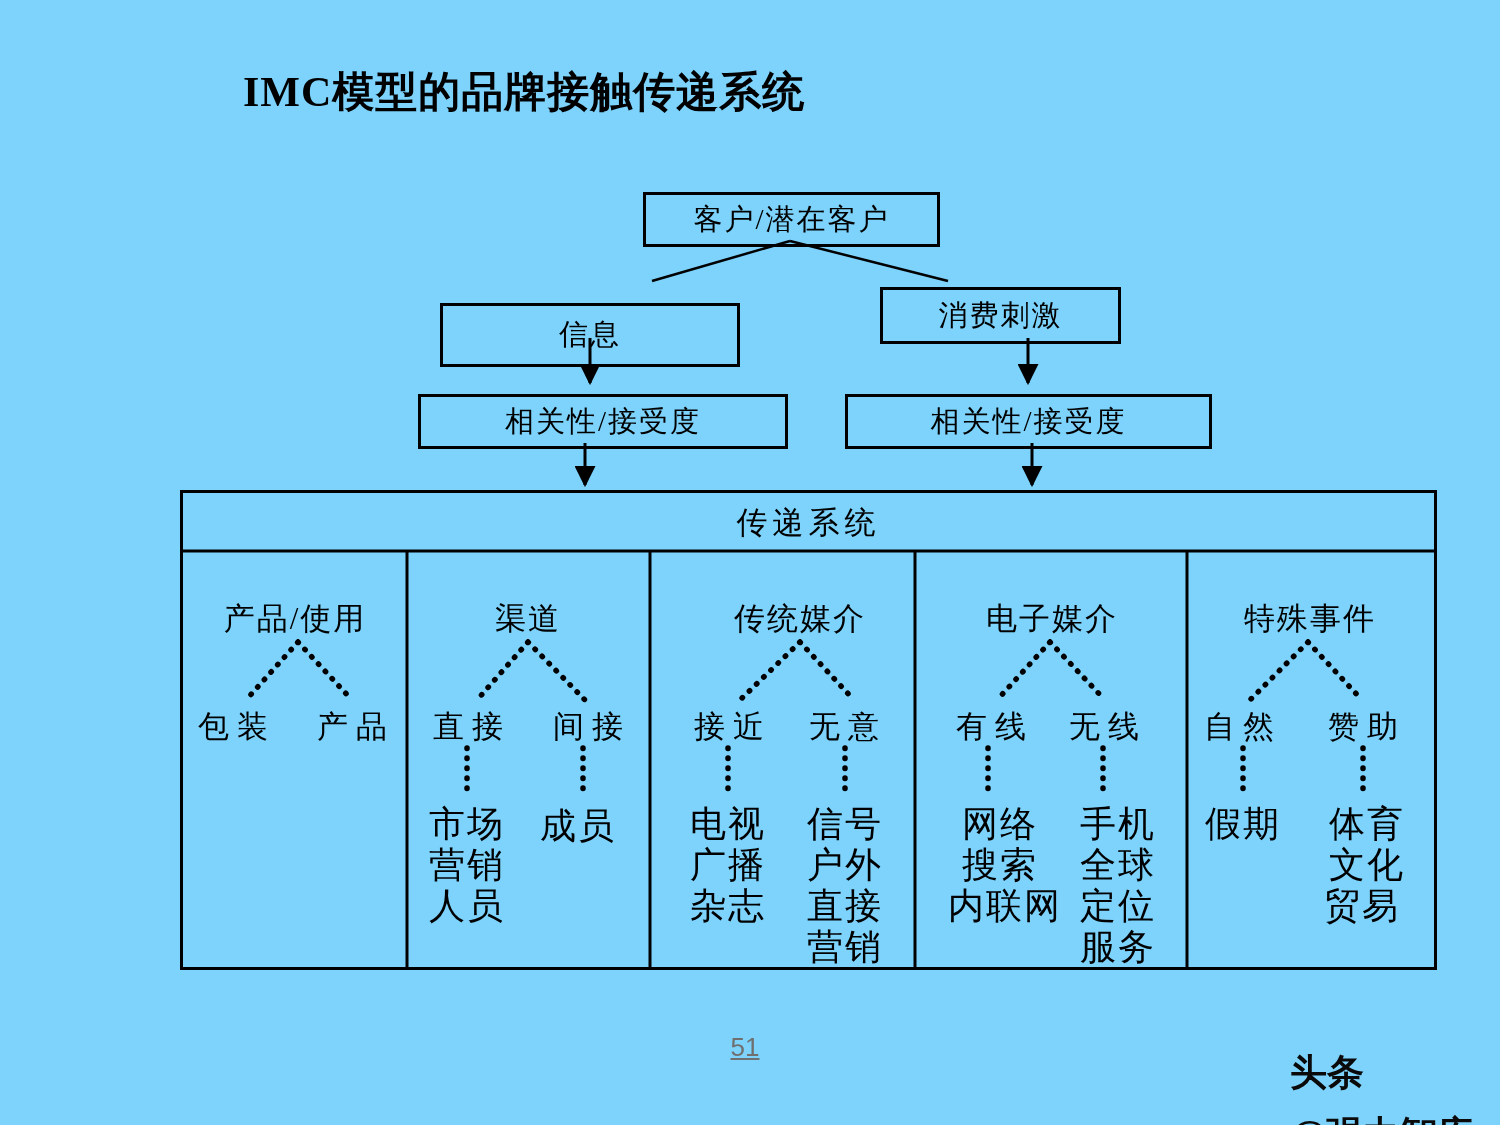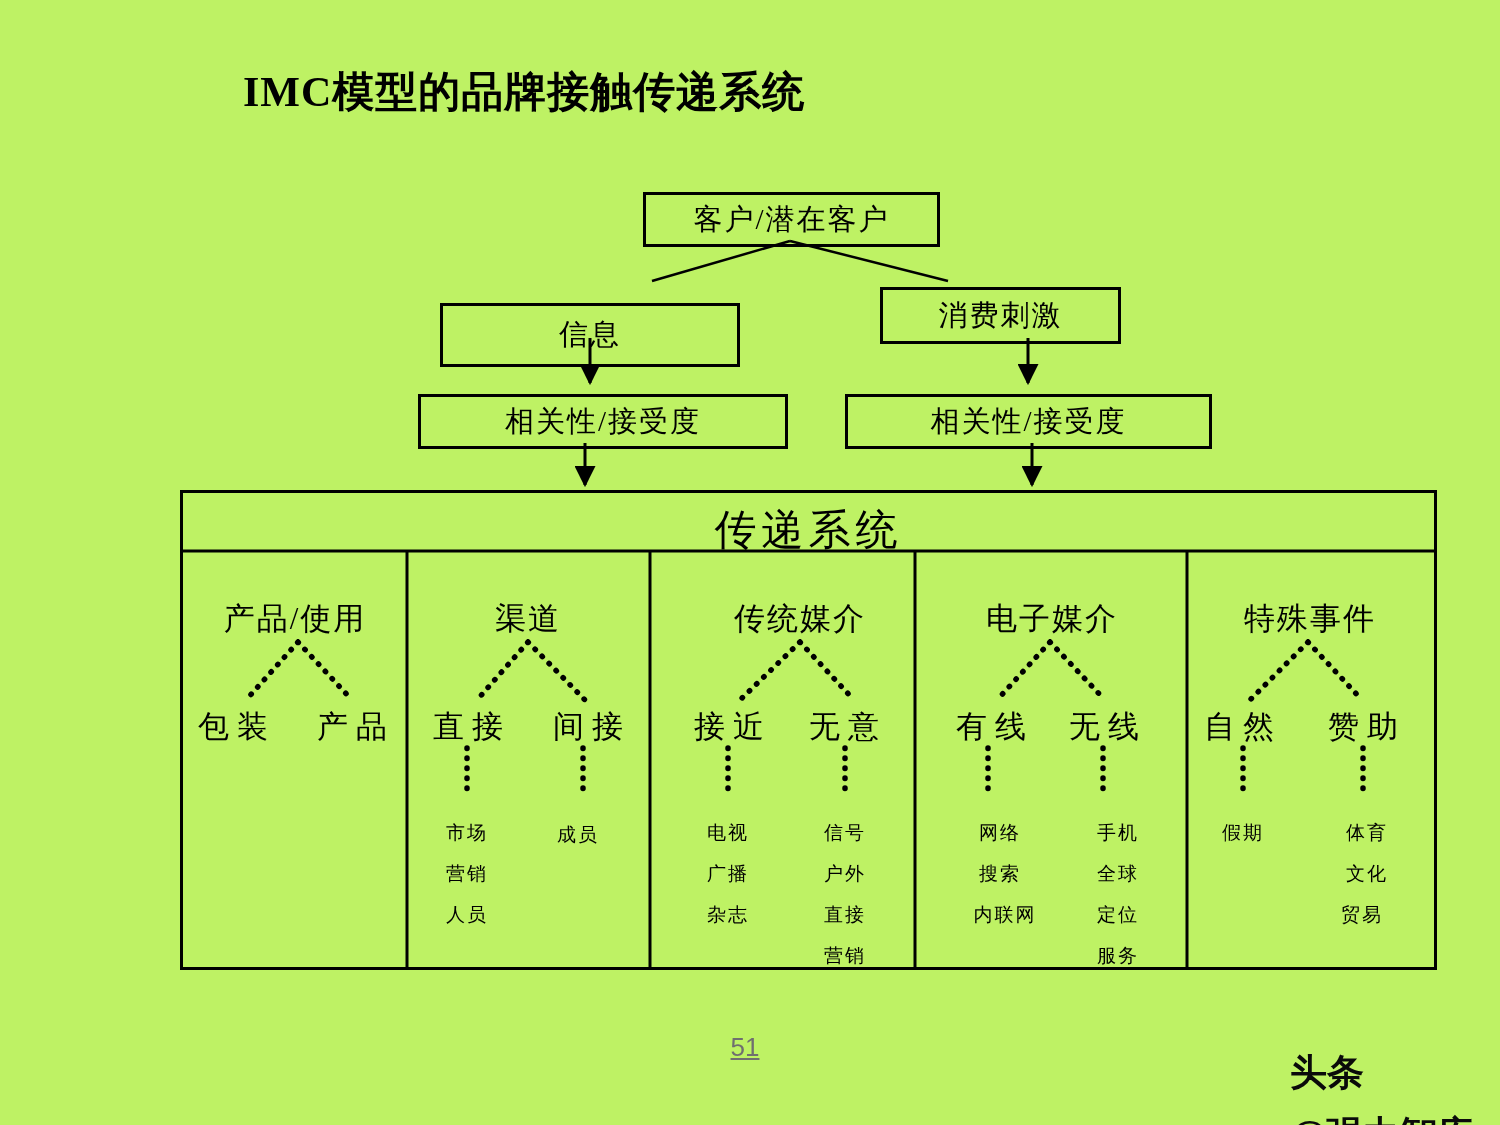--- a/index.html
+++ b/index.html
@@ -1,34 +1,34 @@
 <!DOCTYPE html>
 <html><head>
 <meta charset="utf-8">
 <style>
   * { margin:0; padding:0; box-sizing:border-box; }
   html,body { width:1500px; height:1125px; }
   .slide {
     position:relative; width:1500px; height:1125px;
-    background:#bef264; color:#000;
+    background:#7dd3fc; color:#000;
     font-family:"Liberation Serif","DejaVu Serif",serif;
     overflow:hidden;
   }
   .lines { position:absolute; left:0; top:0; width:1500px; height:1125px; }
   .title { position:absolute; left:243px; top:64px; font-size:42px; font-weight:bold; letter-spacing:1px; }
   .box {
     position:absolute; border:3px solid #000;
     display:flex; align-items:center; justify-content:center;
     font-size:29px; letter-spacing:2px; white-space:nowrap;margin-top:6px;
   }
   .bigbox { position:absolute; left:180px; top:490px; width:1257px; height:480px; border:3px solid #000; }
-  .sys-title { position:absolute; left:180px; top:502px; width:1257px; text-align:center; font-size:42px; letter-spacing:5px; }
+  .sys-title { position:absolute; left:180px; top:502px; width:1257px; text-align:center; font-size:31px; letter-spacing:5px; }
   .hdr  { position:absolute; transform:translateX(-50%); font-size:31px; white-space:nowrap; letter-spacing:2px; }
   .lbl  { position:absolute; transform:translateX(-50%); font-size:31px; white-space:nowrap; letter-spacing:8px; }
-  .leaf { position:absolute; transform:translateX(-50%); font-size:19px; white-space:nowrap; letter-spacing:2px;margin-top:20px; }
+  .leaf { position:absolute; transform:translateX(-50%); font-size:36px; white-space:nowrap; letter-spacing:2px; }
   .pagenum {
     position:absolute; left:745px; top:1032px; transform:translateX(-50%);
     font-size:26px; color:#6f6f6f; font-family:"Liberation Sans",sans-serif;text-decoration:underline;
   }
   .watermark {
     position:absolute; right:26px; top:1048px; display:flex; gap:12px;
     font-size:37px; font-weight:bold; font-family:"Liberation Sans",sans-serif; color:#0a0a0a;flex-direction:column;
   }
 </style>
 </head>

